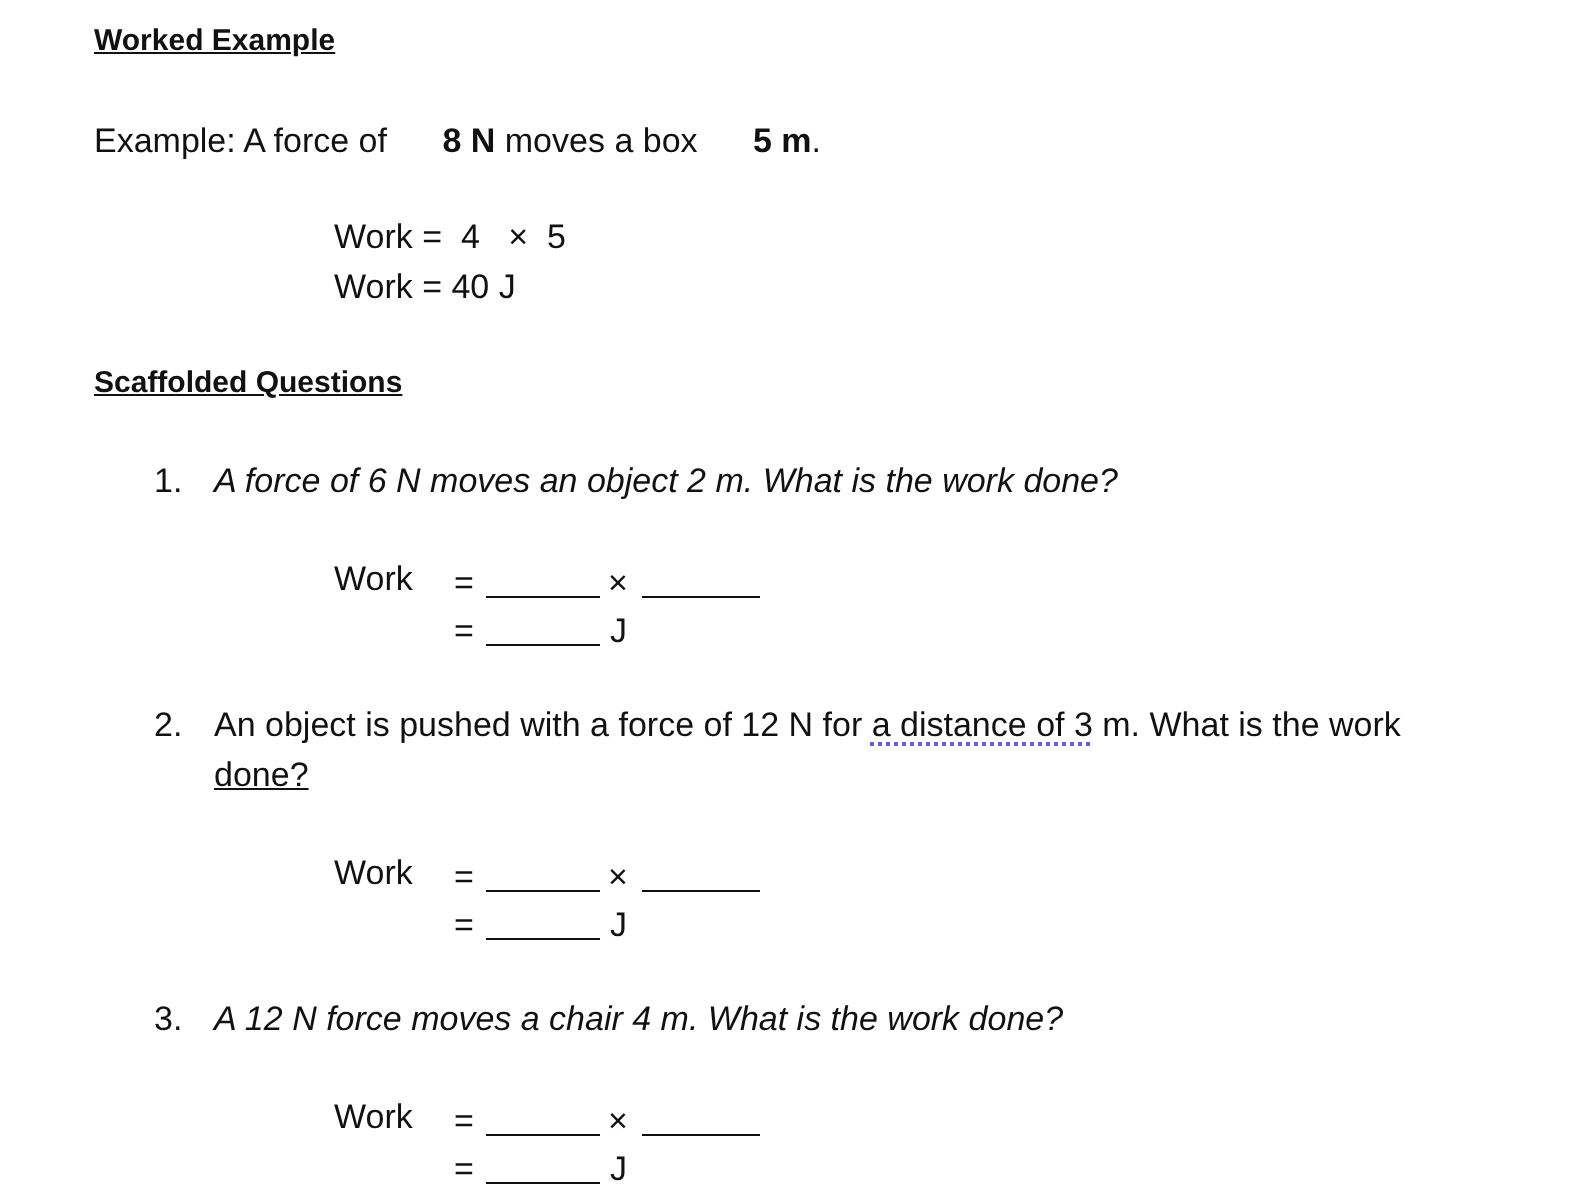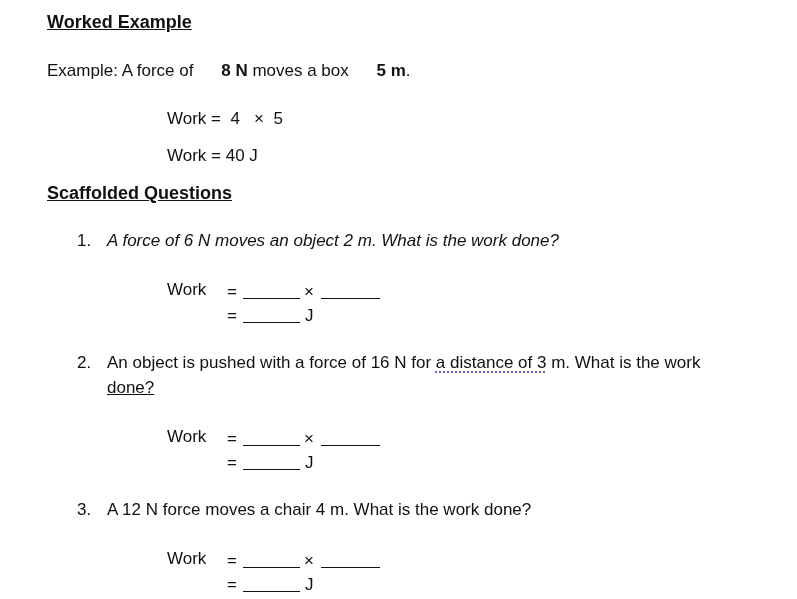--- a/index.html
+++ b/index.html
@@ -2,66 +2,66 @@
 <html><head>
   <meta charset="utf-8">
   <style>
     html, body { margin: 0; padding: 0; background: #ffffff; }
     body {
       width: 797px; height: 599px; position: relative; overflow: hidden;
       font-family: "Liberation Sans", "DejaVu Sans", sans-serif;
       color: #111111; font-size: 17px;
     }
     .abs { position: absolute; white-space: nowrap; }
-    .heading { font-weight: bold; text-decoration: underline; font-size: 18px; }
+    .heading { font-weight: bold; text-decoration: underline; font-size: 15px; }
     b { font-weight: bold; margin-left: 23px; }
     .blank { display: inline-block; border-bottom: 1px solid #111; height: 16px; vertical-align: baseline; }
     .dotted { text-decoration: underline dotted #6b5bd6; text-underline-offset: 3px; text-decoration-thickness: 2px; text-align: center; }
   </style>
 </head>
 <body>
 
 <div class="abs heading" style="left:47px; top:12px;">Worked Example</div>
 
 <div class="abs" style="left:47px; top:61px;">
   <span>Example: A force of </span><b>8 N</b><span> moves a box </span><b>5 m</b><span>.</span>
 </div>
 
 <div class="abs" style="left:167px; top:109px; white-space:pre;">Work =  4   ×  5</div>
-<div class="abs" style="left:167px; top:134px;margin-top:12px;">Work = 40 J</div>
+<div class="abs" style="left:167px; top:134px;">Work = 40 J</div>
 
 <div class="abs heading" style="left:47px; top:183px;">Scaffolded Questions</div>
 
 <div class="abs" style="left:77px; top:231px;">1.</div>
 <div class="abs" style="left:107px; top:231px;font-style:italic;">A force of 6 N moves an object 2 m. What is the work done?</div>
 <div class="abs" style="left:167px; top:280px;">Work</div>
 <div class="abs" style="left:227px; top:282px;">=</div>
 <div class="abs blank" style="left:243px; top:282px; width:57px;"></div>
 <div class="abs" style="left:304px; top:282px;">×</div>
 <div class="abs blank" style="left:321px; top:282px; width:59px;"></div>
 <div class="abs" style="left:227px; top:306px;">=</div>
 <div class="abs blank" style="left:243px; top:306px; width:57px;"></div>
 <div class="abs" style="left:305px; top:306px;">J</div>
 
 <div class="abs" style="left:77px; top:353px;">2.</div>
 <div class="abs" style="left:107px; top:353px;">
-  <span>An object is pushed with a force of 16 N for </span><span class="dotted">a distance of 3</span><span> m. What is the work</span>
+  <span>An object is pushed with a force of 12 N for </span><span class="dotted">a distance of 3</span><span> m. What is the work</span>
 </div>
 <div class="abs" style="left:107px; top:378px;text-decoration:underline;">done?</div>
 <div class="abs" style="left:167px; top:427px;">Work</div>
 <div class="abs" style="left:227px; top:429px;">=</div>
 <div class="abs blank" style="left:243px; top:429px; width:57px;"></div>
 <div class="abs" style="left:304px; top:429px;">×</div>
 <div class="abs blank" style="left:321px; top:429px; width:59px;"></div>
 <div class="abs" style="left:227px; top:453px;">=</div>
 <div class="abs blank" style="left:243px; top:453px; width:57px;"></div>
 <div class="abs" style="left:305px; top:453px;">J</div>
 
 <div class="abs" style="left:77px; top:500px;">3.</div>
-<div class="abs" style="left:107px; top:500px;">A 12 N force moves a chair 4 m. What is the work done?</div>
+<div class="abs" style="left:107px; top:500px;font-style:italic;">A 12 N force moves a chair 4 m. What is the work done?</div>
 <div class="abs" style="left:167px; top:549px;">Work</div>
 <div class="abs" style="left:227px; top:551px;">=</div>
 <div class="abs blank" style="left:243px; top:551px; width:57px;"></div>
 <div class="abs" style="left:304px; top:551px;">×</div>
 <div class="abs blank" style="left:321px; top:551px; width:59px;"></div>
 <div class="abs" style="left:227px; top:575px;">=</div>
 <div class="abs blank" style="left:243px; top:575px; width:57px;"></div>
 <div class="abs" style="left:305px; top:575px;">J</div>
 
 </body></html>

